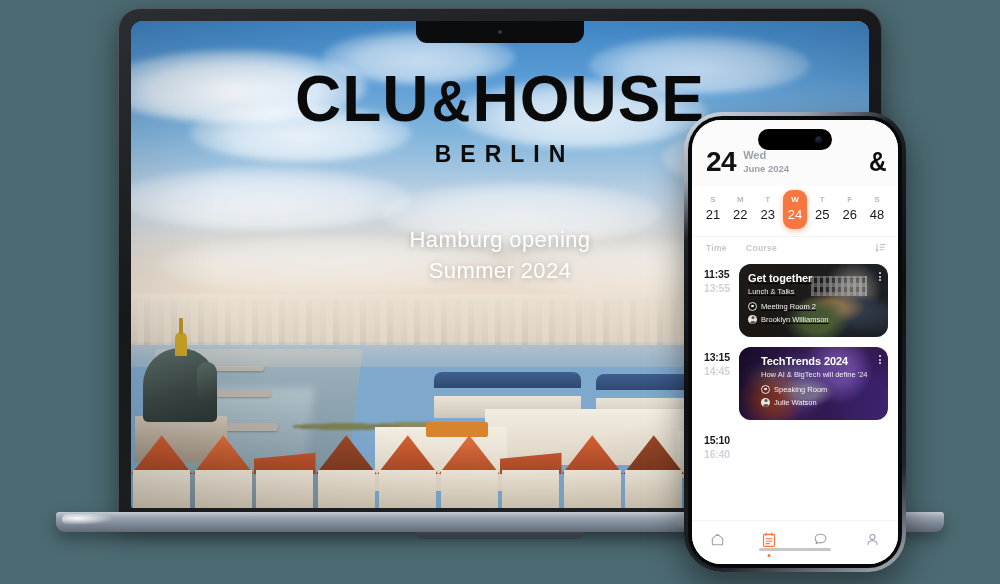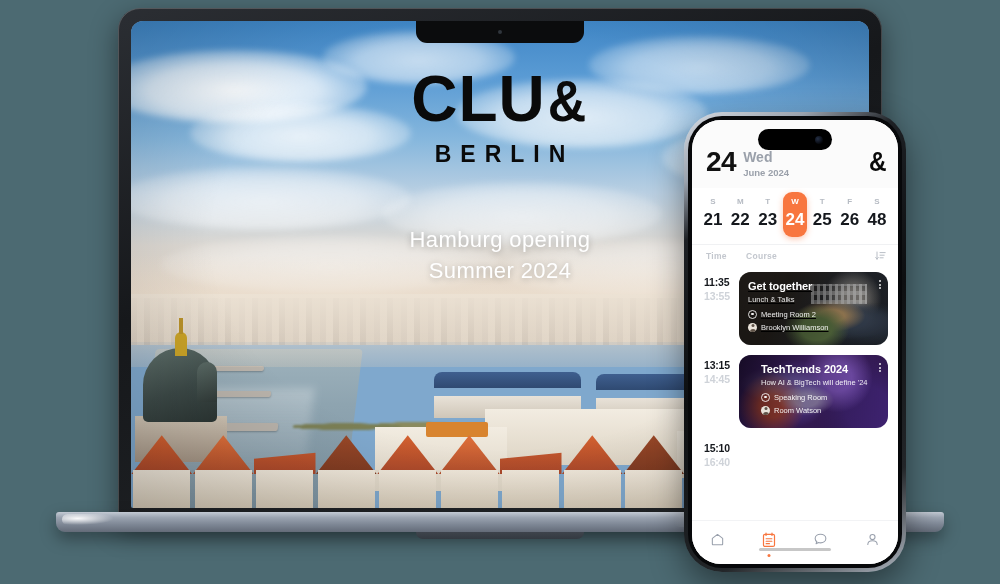--- a/index.html
+++ b/index.html
@@ -350,38 +350,38 @@
   }
 
   
   #phone-header {
     padding: 28px 13px 10px 14px;
     display: flex; align-items: flex-start; gap: 7px;
     background: #fbfbfb;
   }
   #big-day { font-size: 28px; font-weight: 700; color: #111; line-height: 1; letter-spacing:-.5px; }
   #date-stack { padding-top: 1px; }
-  #weekday { font-size: 14px; color: #9aa0aa; font-weight: 600; line-height: 1.25; }
+  #weekday { font-size: 11px; color: #9aa0aa; font-weight: 600; line-height: 1.25; }
   #monthyear { font-size: 9.5px; color: #9aa0aa; font-weight: 600; line-height: 1.25; }
   #brand-logo {
     margin-left: auto; font-size: 27px; font-weight: 900; color: #0a0a0a;
     line-height: 1; transform: scaleX(.9); letter-spacing: -2px; padding-top: 1px;
   }
 
   
   #week-strip {
     display: flex; justify-content: space-between;
     padding: 4px 9px 7px 9px; background: #fff;
   }
   .day-cell {
     width: 24px; padding: 4px 0 5px; text-align: center;
     border-radius: 9px;
   }
   .day-cell .dow { font-size: 8px; color: #b6bbc3; font-weight: 600; line-height: 1.5; }
-  .day-cell .dnum { font-size: 17px; color: #15181d; font-weight: 700; line-height: 1.4; }
+  .day-cell .dnum { font-size: 13px; color: #15181d; font-weight: 400; line-height: 1.4; }
   .day-cell.active { background: #f8763f; box-shadow: 0 2px 6px rgba(248,118,63,.4); }
   .day-cell.active .dow, .day-cell.active .dnum { color: #fff; }
 
   
   #list-header {
     display: flex; align-items: center;
     padding: 6px 12px 6px 14px;
     font-size: 8.5px; color: #c3c7ce; font-weight: 600; letter-spacing:.3px;
     border-top: 1px solid #f0f1f3;
   }
@@ -622,20 +622,21 @@
           </div>
         </div>
 
         <div class="vignette"></div>
       </div>
 
       <div id="hero">
         <div id="wordmark">
           <span class="seg">CLU</span>
             <span class="amp">&amp;</span>
+            <span class="seg">HOUSE</span>
         </div>
         <div id="berlin">BERLIN</div>
         <div id="tagline">
           <div>Hamburg opening</div>
           <div>Summer 2024</div>
         </div>
       </div>
 
       <div id="laptop-notch">
         <div id="laptop-camera"></div>
@@ -754,21 +755,21 @@
             <div class="ev-title">TechTrends 2024</div>
             <div class="ev-sub">How AI &amp; BigTech will define '24</div>
             <div class="ev-meta">
               <span class="pin">
                   <i></i>
                 </span>
               <span class="txt">Speaking Room</span>
             </div>
             <div class="ev-meta">
               <span class="avatar-dot"></span>
-              <span class="txt">Room Watson</span>
+              <span class="txt">Julie Watson</span>
             </div>
           </div>
         </div>
 
         <div class="event-row">
           <div class="ev-times">
             <div class="ev-start">15:10</div>
             <div class="ev-end">16:40</div>
           </div>
         </div>

